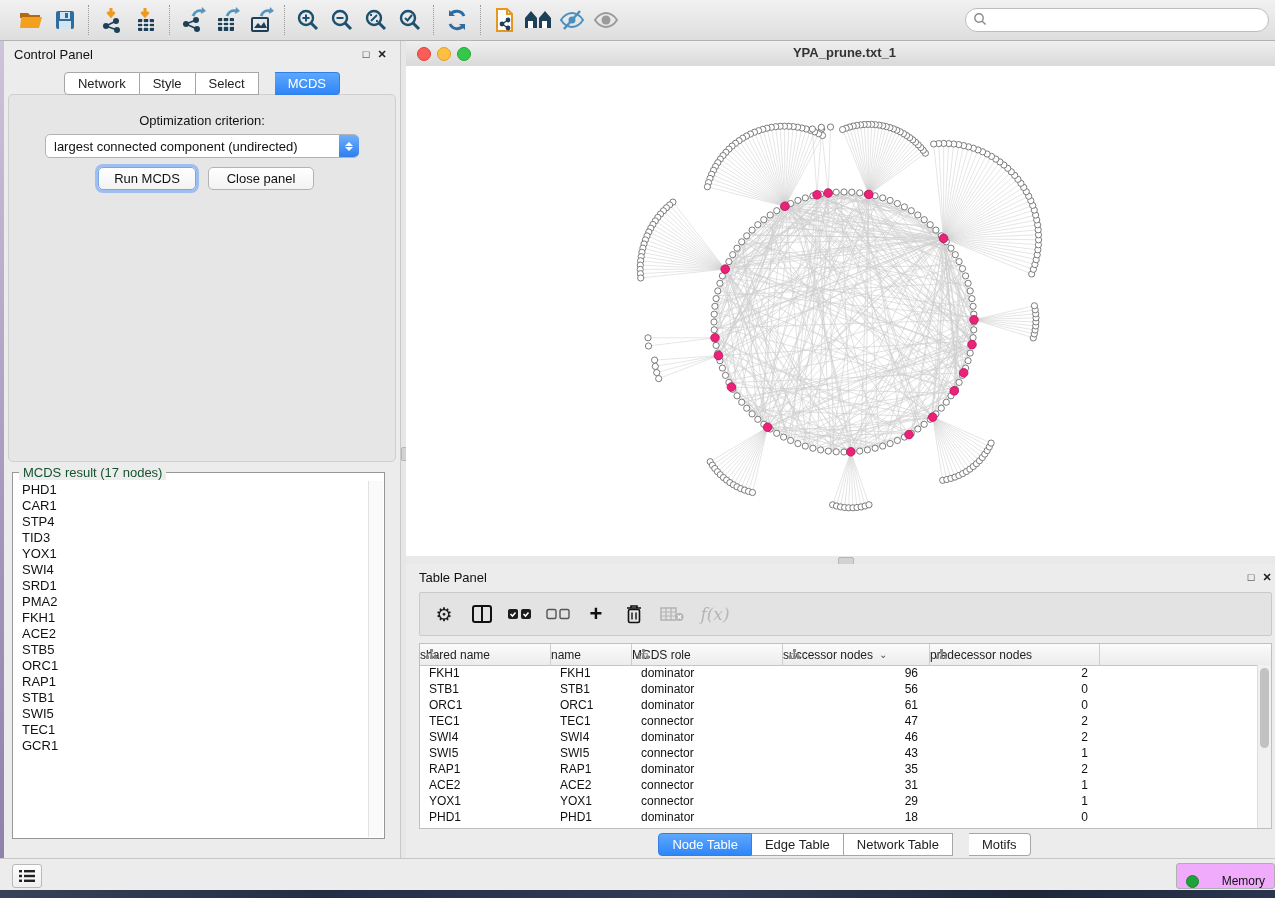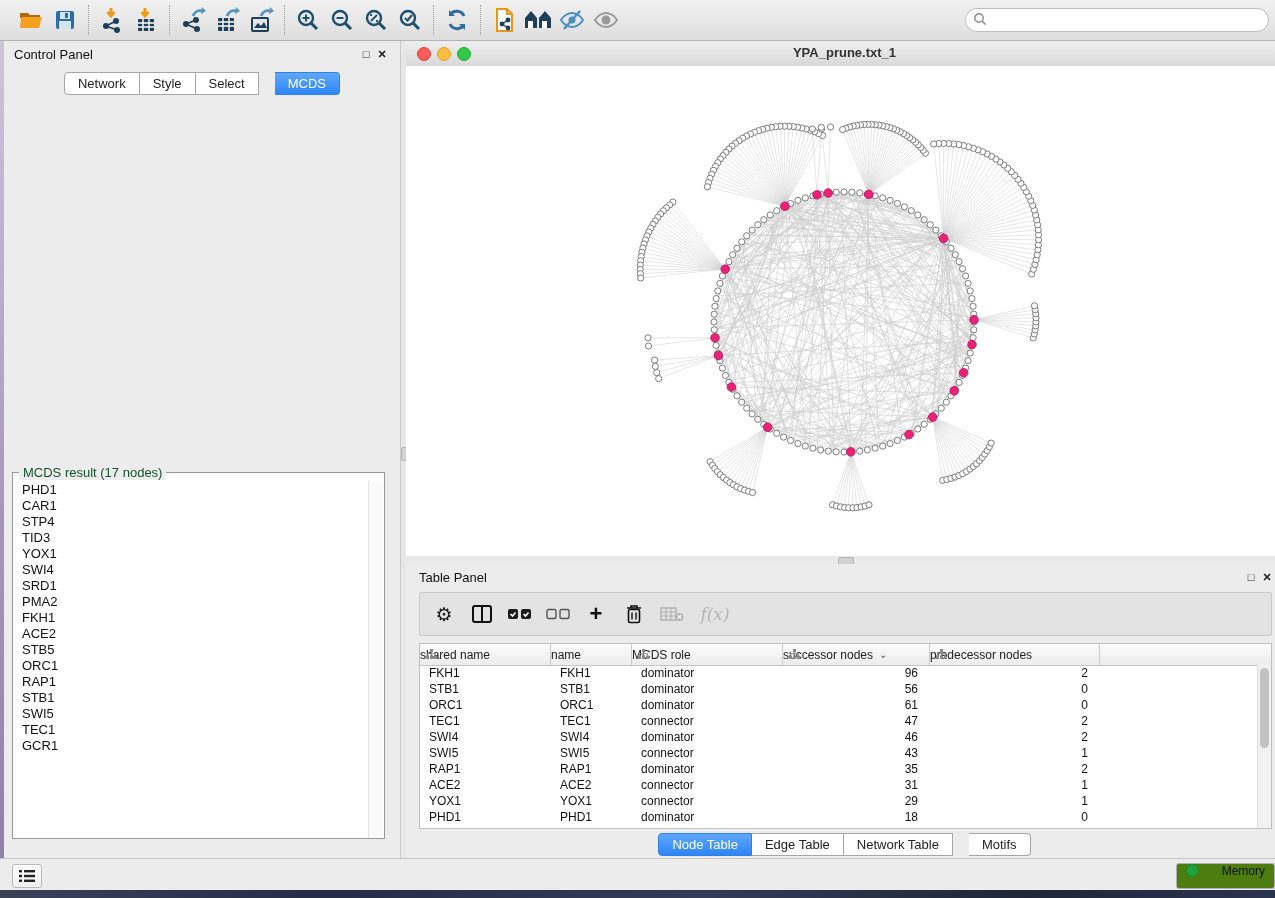--- a/index.html
+++ b/index.html
@@ -100,22 +100,22 @@
     white-space:nowrap;overflow:hidden;}
   .tcell.num{text-align:right;padding-right:12px;padding-left:0;}
   #nt-scroll{position:absolute;top:21px;right:0;width:13px;bottom:0;background:#f1f1f1;border-left:1px solid #ddd;}
   #nt-thumb{position:absolute;top:3px;left:2px;width:9px;height:80px;background:#c2c2c2;border-radius:5px;}
   #tp-tabs{position:absolute;left:0;right:0;top:269px;display:flex;justify-content:center;}
   
   #status-bar{position:absolute;left:0;bottom:8px;width:100%;height:32px;background:#ececec;
     border-top:1px solid #c6c6c6;box-sizing:border-box;}
   #list-btn{position:absolute;left:12px;top:5px;width:28px;height:22px;background:linear-gradient(#fdfdfd,#efefef);
     border:1px solid #b9b9b9;border-radius:3px;display:flex;align-items:center;justify-content:center;cursor:default;}
-  #memory-btn{position:absolute;right:8px;top:4px;height:24px;background:#4d7c0f;border:1px solid #b0b0b0;
-    border-radius:3px;display:flex;align-items:flex-start;padding:0 9px;gap:23px;font-size:12px;color:#111;cursor:default;}
+  #memory-btn{position:absolute;right:8px;top:4px;height:24px;background:#f0abfc;border:1px solid #b0b0b0;
+    border-radius:3px;display:flex;align-items:flex-end;padding:0 9px;gap:23px;font-size:12px;color:#111;cursor:default;}
   #memory-dot{width:11px;height:11px;border-radius:50%;background:#1fa23a;border:1px solid #128a2c;}
 </style>
 </head>
 <body>
 
 <div id="app">
 
   <div id="toolbar">
     <div class="tgroup">
       <span class="ticon">
@@ -281,20 +281,32 @@
       <span class="winbtn">✕</span>
     </div>
     <div id="cp-tabs">
         <div class="tabbar" id="cp-tabbar">
           <div class="tab">Network</div>
           <div class="tab">Style</div>
           <div class="tab">Select</div>
           <div class="tab active">MCDS</div>
         </div>
       </div>
+    <div id="cp-box">
+      <div id="opt-label">Optimization criterion:</div>
+      <div id="criterion-select">
+        <span class="val">largest connected component (undirected)</span>
+        <span class="stepper">
+            <i class="up"></i>
+            <i class="dn"></i>
+          </span>
+      </div>
+      <button class="btn" id="run-btn">Run MCDS</button>
+      <button class="btn" id="closepanel-btn">Close panel</button>
+    </div>
     <fieldset id="mcds-fieldset">
       <legend>MCDS result (17 nodes)</legend>
       <div id="mcds-list">
           <div class="mcds-item">PHD1</div>
           <div class="mcds-item">CAR1</div>
           <div class="mcds-item">STP4</div>
           <div class="mcds-item">TID3</div>
           <div class="mcds-item">YOX1</div>
           <div class="mcds-item">SWI4</div>
           <div class="mcds-item">SRD1</div>

